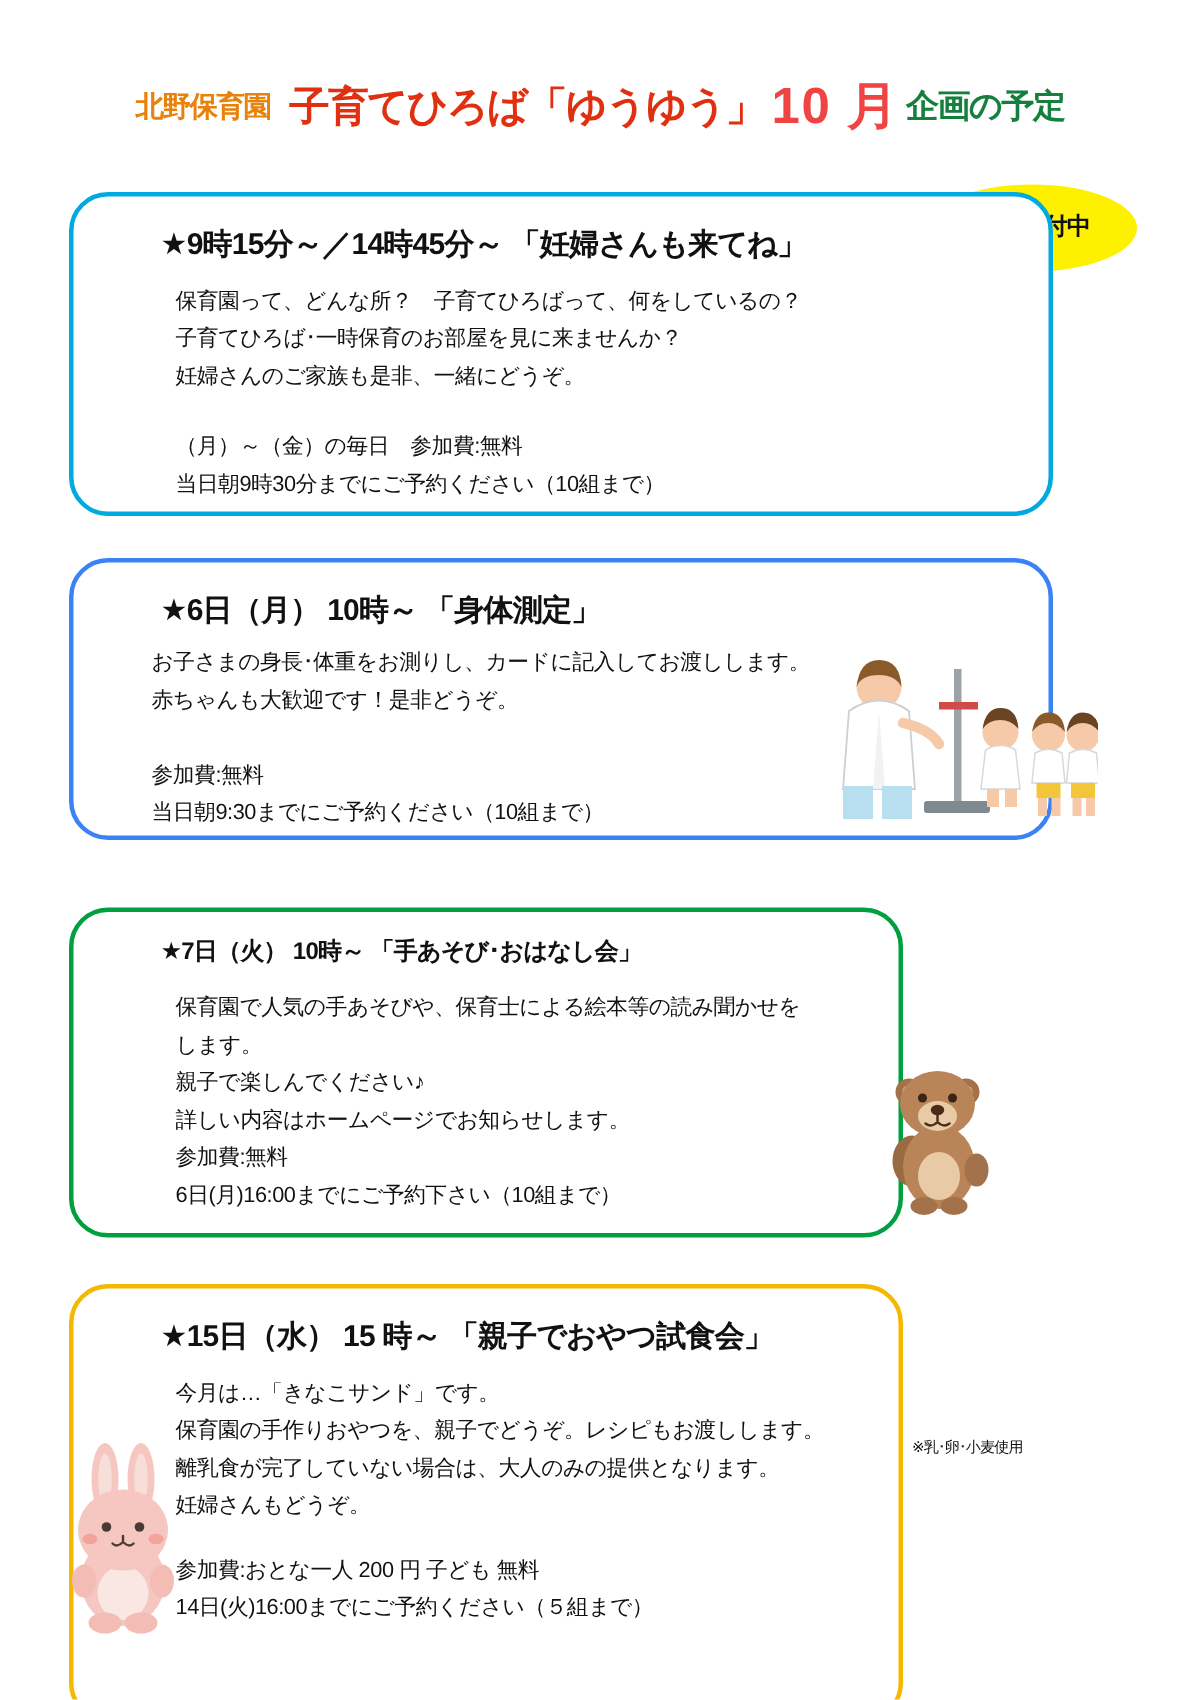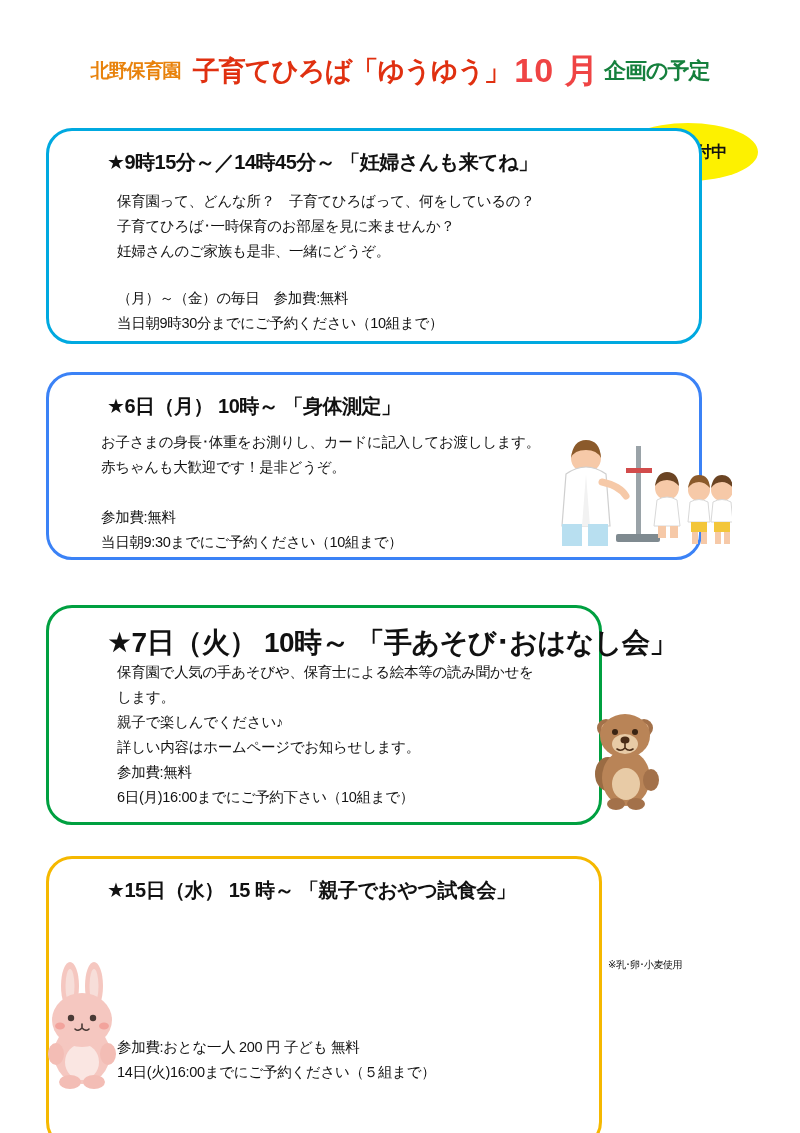--- a/index.html
+++ b/index.html
@@ -125,21 +125,21 @@
   #card1 .card-title { left: 22px; top: 18px; font-size: 20px; }
   #card1 .card-body  { left: 68px; top: 58px; }
   #card1 .card-note  { left: 68px; top: 155px; }
 
   #card2 { left: 46px; top: 372px; width: 656px; height: 188px; border: 3px solid #3b82f6; }
   #card2 .card-title { left: 22px; top: 18px; font-size: 20px; }
   #card2 .card-body  { left: 52px; top: 55px; }
   #card2 .card-note  { left: 52px; top: 130px; }
 
   #card3 { left: 46px; top: 605px; width: 556px; height: 220px; border: 3px solid #00a040; }
-  #card3 .card-title { left: 22px; top: 16px; font-size: 28px; }
+  #card3 .card-title { left: 22px; top: 16px; font-size: 16px; }
   #card3 .card-body  { left: 68px; top: 52px; }
   #card3 .card-note  { left: 68px; top: 152px; }
 
   #card4 { left: 46px; top: 856px; width: 556px; height: 292px; border: 3px solid #f5b800; }
   #card4 .card-title { left: 22px; top: 18px; font-size: 20px; }
   #card4 .card-body  { left: 68px; top: 58px; }
   #card4 .card-note  { left: 68px; top: 176px; }
 
   
   .allergen {
@@ -199,20 +199,24 @@
   <div class="card-body">保育園で人気の手あそびや、保育士による絵本等の読み聞かせを
 します。
 親子で楽しんでください♪
 詳しい内容はホームページでお知らせします。</div>
   <div class="card-note">参加費:無料
 6日(月)16:00までにご予約下さい（10組まで）</div>
 </div>
 
 <div class="card" id="card4">
   <div class="card-title">★15日（水） 15 時～ 「親子でおやつ試食会」</div>
+  <div class="card-body">今月は…「きなこサンド」です。
+保育園の手作りおやつを、親子でどうぞ。レシピもお渡しします。
+離乳食が完了していない場合は、大人のみの提供となります。
+妊婦さんもどうぞ。</div>
   <div class="card-note">参加費:おとな一人 200 円 子ども 無料
 14日(火)16:00までにご予約ください（５組まで）</div>
 </div>
 
 <div class="allergen">※乳･卵･小麦使用</div>
 
 <svg class="illus" id="illus-measuring" viewBox="0 0 180 115">
 
   <g>
     <path d="M22 34 q10 -18 24 -2 l2 34 -28 2 z" fill="#f4a6a0"></path>

